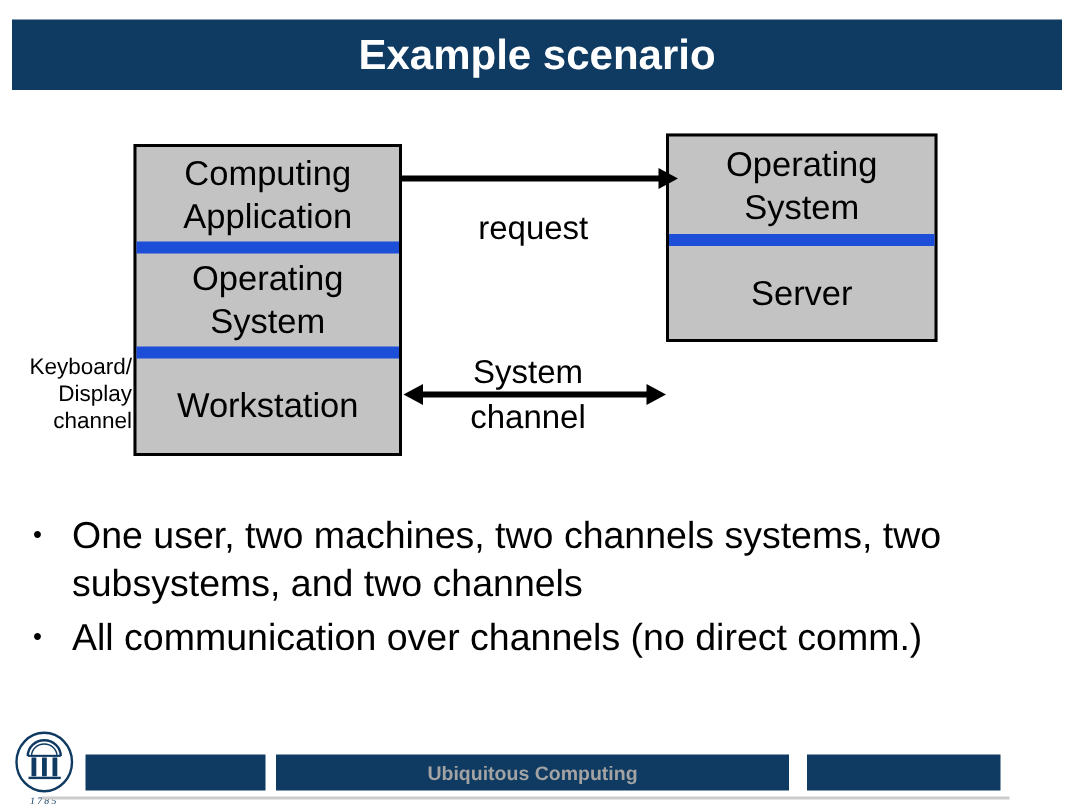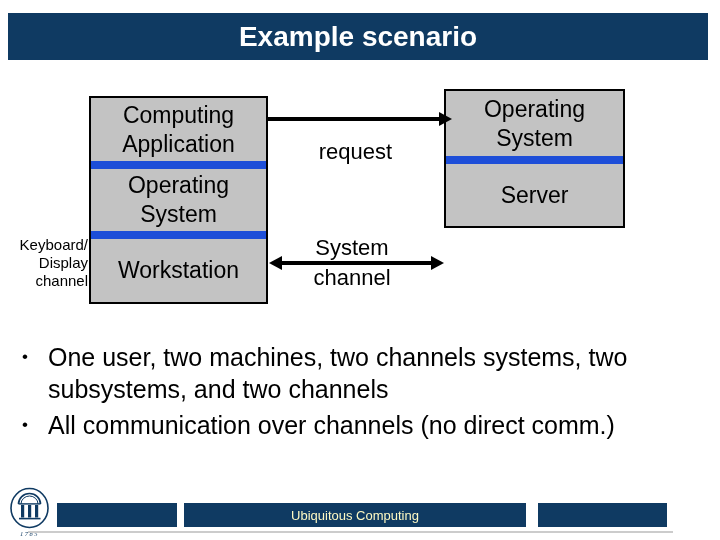--- a/index.html
+++ b/index.html
@@ -62,21 +62,21 @@
   .bullet-item + .bullet-item { margin-top:4px; }
   .bullet-marker {
     width:26px; flex:0 0 26px; font-size:17px; line-height:32px; color:#000000;
   }
   .bullet-text { font-size:25px; line-height:32px; color:#000000; }
   
   .footer-bar { position:absolute; top:503px; height:24px; background:#0f3a62; }
   .footer-bar-1 { left:57px;  width:120px; }
   .footer-bar-2 { left:184px; width:342px; display:flex; align-items:center; justify-content:center; }
   .footer-bar-3 { left:538px; width:129px; }
-  .footer-center-text { color:#fef9c3; font-size:13px; }
+  .footer-center-text { color:#a3a3a3; font-size:13px;font-weight:bold; }
   .footer-underline {
     position:absolute; left:28px; top:531px; width:645px; height:2px; background:#cccccc;
   }
   .logo { position:absolute; left:8px; top:487px; width:44px; height:52px; }
 </style>
 </head>
 <body>
 
 <div class="slide">
 

